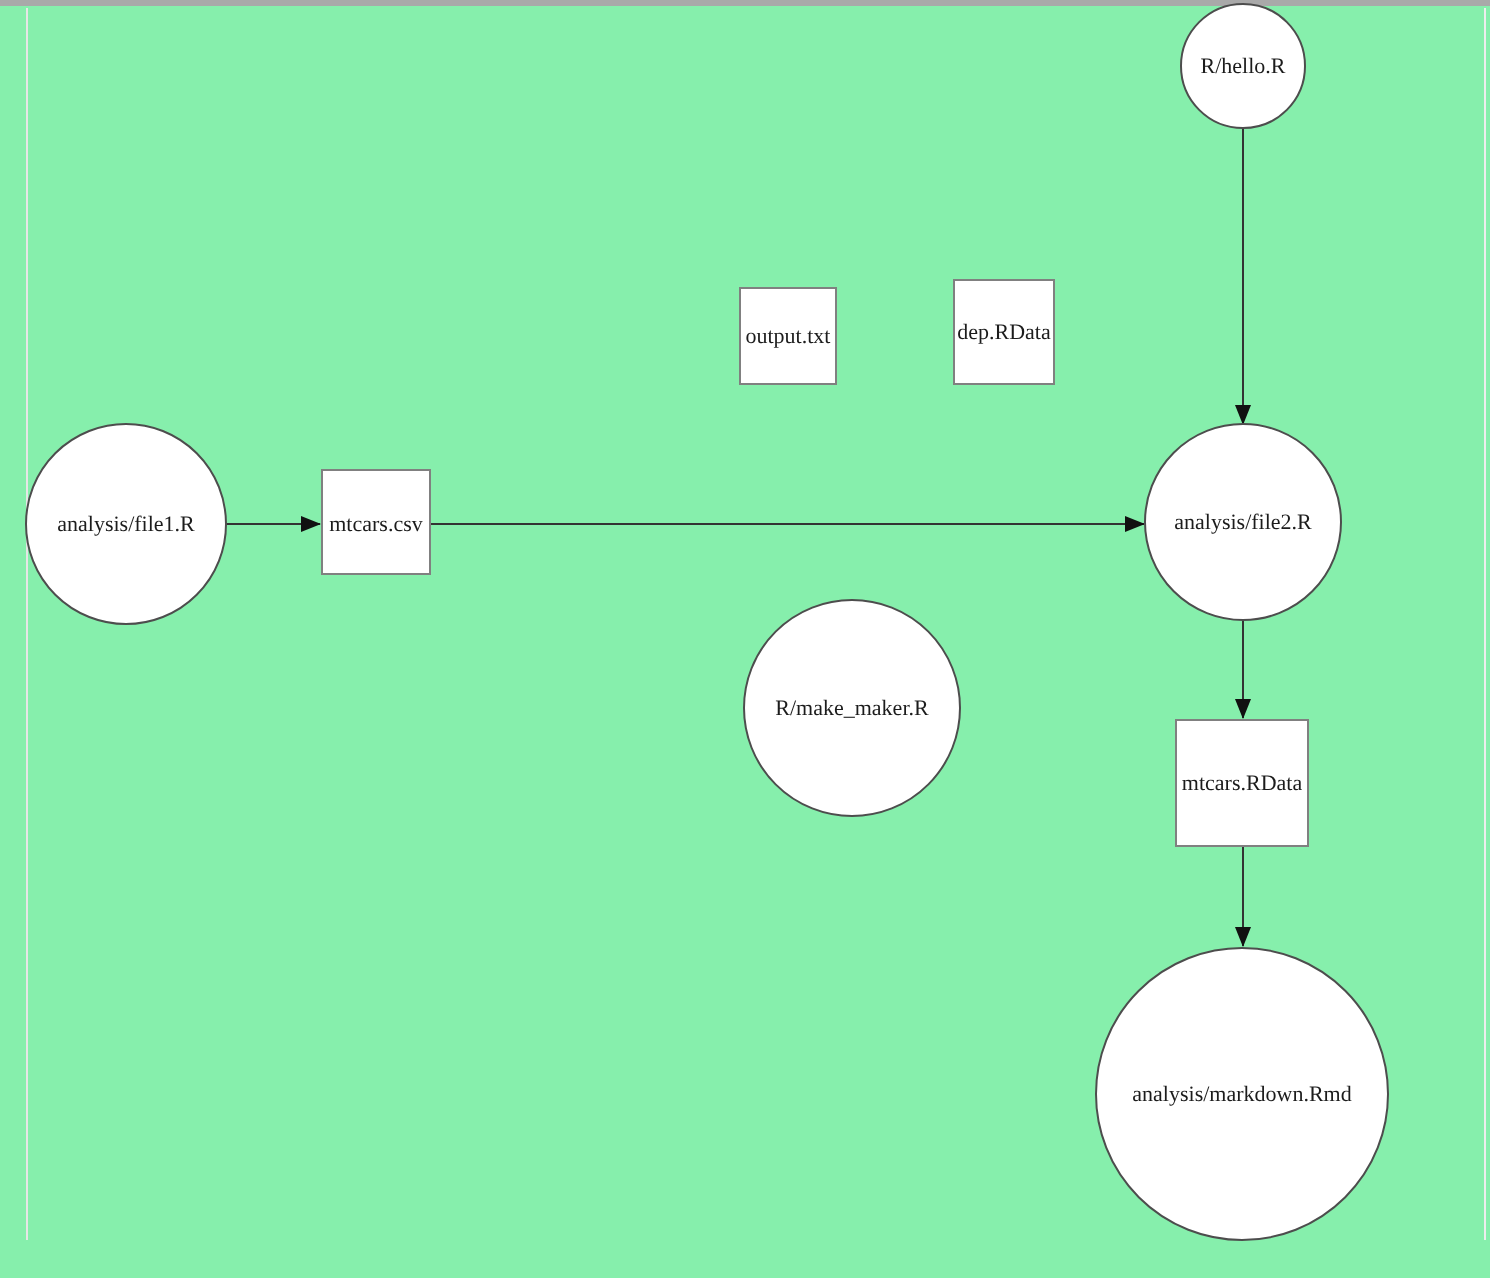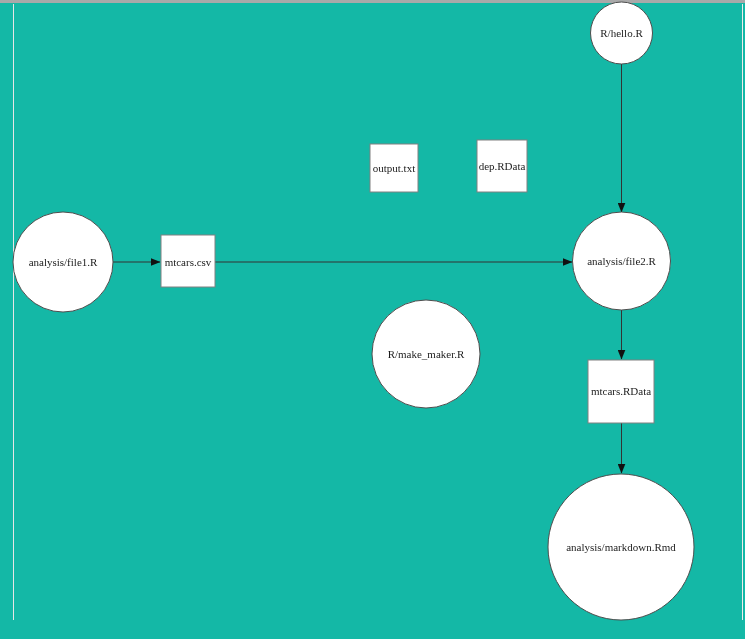--- a/index.html
+++ b/index.html
@@ -5,21 +5,21 @@
   html, body {
     margin: 0;
     padding: 0;
     background: #ffffff;
     font-family: "Liberation Serif", "DejaVu Serif", serif;
   }
   .canvas {
     position: relative;
     width: 745px;
     height: 639px;
-    background: #14b8a6;
+    background: #86efac;
     overflow: hidden;
     text-align: center;
   }
   .top-border {
     position: absolute;
     left: 0; top: 0;
     width: 745px; height: 3px;
     background: #a9a9a9;
   }
   .side-rule {

